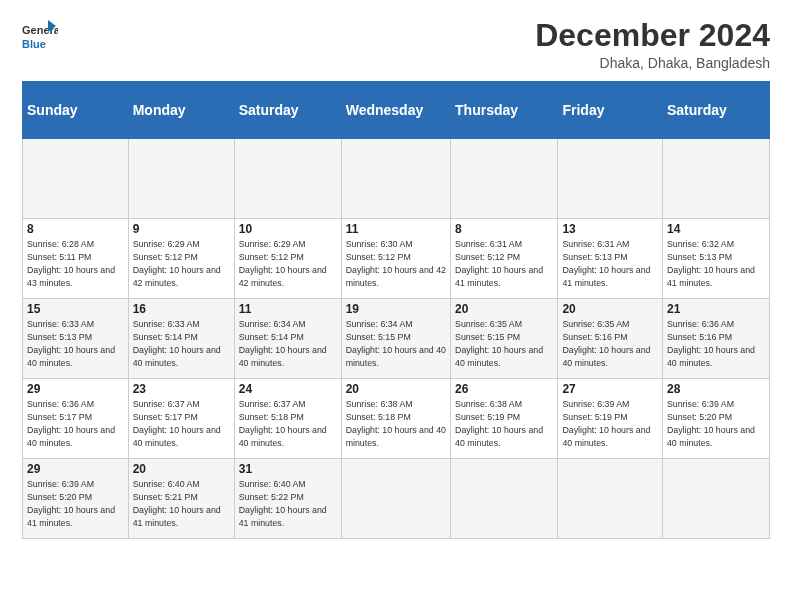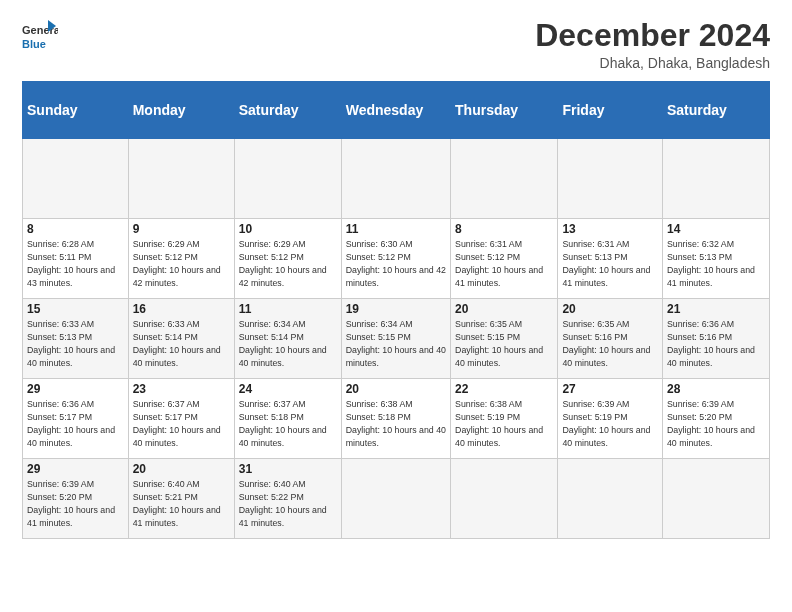--- a/index.html
+++ b/index.html
@@ -196,21 +196,21 @@
       </td>
           <td>
         <span class="day-num">24</span>
         <span class="day-info">Sunrise: 6:37 AM<br>Sunset: 5:18 PM<br>Daylight: 10 hours and 40 minutes.</span>
       </td>
           <td>
         <span class="day-num">20</span>
         <span class="day-info">Sunrise: 6:38 AM<br>Sunset: 5:18 PM<br>Daylight: 10 hours and 40 minutes.</span>
       </td>
           <td>
-        <span class="day-num">22</span>
+        <span class="day-num">26</span>
         <span class="day-info">Sunrise: 6:38 AM<br>Sunset: 5:19 PM<br>Daylight: 10 hours and 40 minutes.</span>
       </td>
           <td>
         <span class="day-num">27</span>
         <span class="day-info">Sunrise: 6:39 AM<br>Sunset: 5:19 PM<br>Daylight: 10 hours and 40 minutes.</span>
       </td>
           <td>
         <span class="day-num">28</span>
         <span class="day-info">Sunrise: 6:39 AM<br>Sunset: 5:20 PM<br>Daylight: 10 hours and 40 minutes.</span>
       </td>

